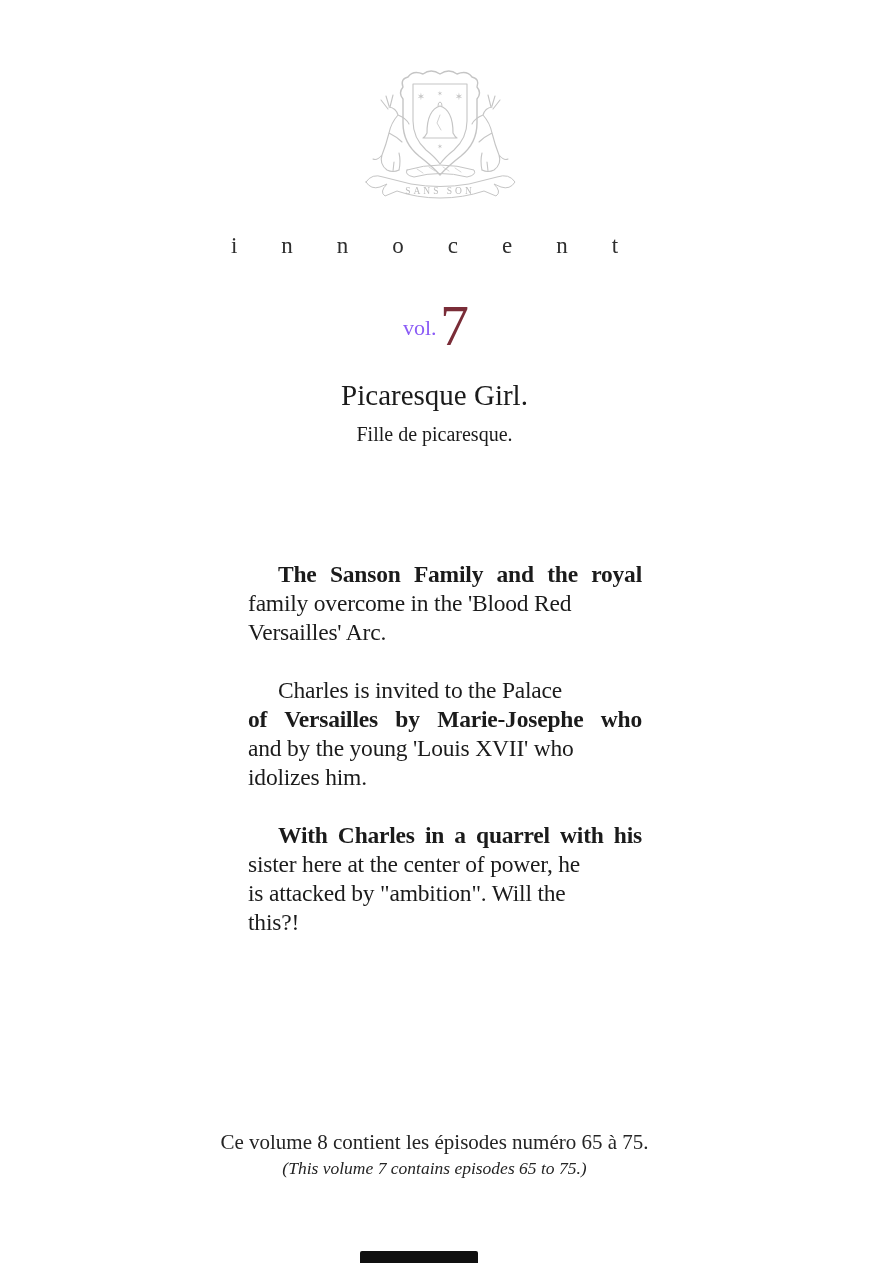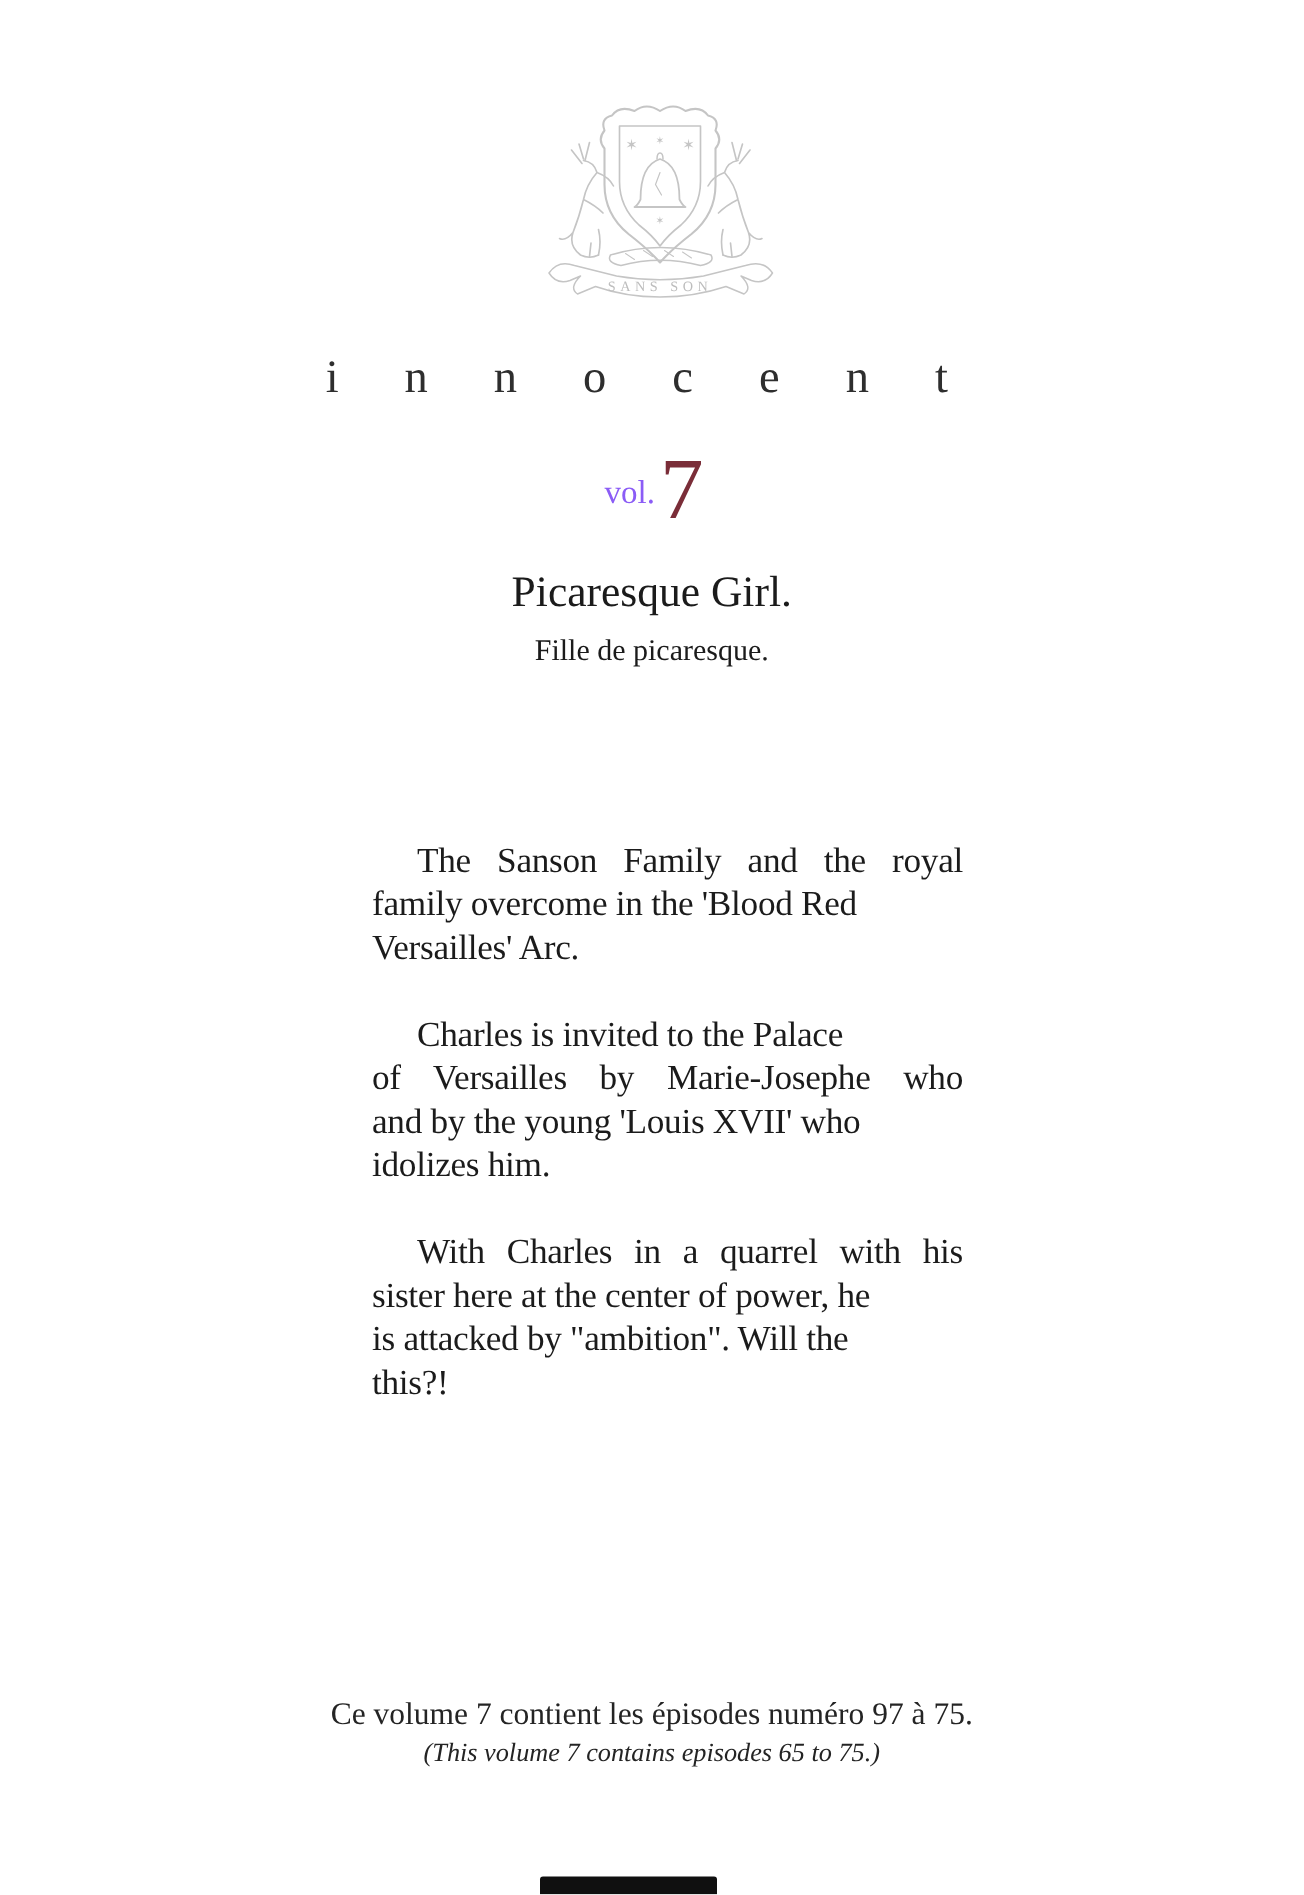--- a/index.html
+++ b/index.html
@@ -6,34 +6,34 @@
   .page {
     position:relative; width:869px; height:1263px; background:#ffffff;
     font-family:"Liberation Serif", serif; color:#1b1b1b; overflow:hidden;
   }
   
   .crest { position:absolute; left:353px; top:62px; width:175px; height:150px; }
   .crest * { vector-effect:non-scaling-stroke; }
   
   .series {
     position:absolute; top:233px; left:0; width:100%; box-sizing:border-box;
-    text-align:center; font-size:31px; letter-spacing:44px; padding-left:24px;
+    text-align:center; font-size:23px; letter-spacing:44px; padding-left:24px;
     color:#2e2e2e;
   }
   
   .vol-label { position:absolute; top:315px; left:403px; font-size:22px; color:#8b5cf6; }
   .vol-number { position:absolute; top:297px; left:440px; font-size:58px; line-height:1; font-weight:400; }
   
   .title    { position:absolute; top:379px; left:0; width:100%; text-align:center; font-size:29px; }
   .subtitle { position:absolute; top:423px; left:0; width:100%; text-align:center; font-size:20px; }
   
   .body-text { position:absolute; top:560px; left:248px; width:394px; font-size:23.5px; line-height:29px; letter-spacing:-0.2px; }
   .para { margin:0 0 29px 0; }
   .ln { white-space:nowrap; }
-  .ln.stretch { white-space:normal; text-align:justify; text-align-last:justify; }
+  .ln.stretch { white-space:normal; text-align:justify; text-align-last:justify;font-weight:bold; }
   .ln.indent { text-indent:30px; }
   
   .footer-fr { position:absolute; top:1130px; left:0; width:100%; text-align:center; font-size:21px;   color:#242424; }
   .footer-en { position:absolute; top:1158px; left:0; width:100%; text-align:center; font-size:17.5px; color:#242424;font-style:italic; }
   
   .home-bar { position:absolute; bottom:0; left:360px; width:118px; height:12px; background:#101010; border-radius:2px 2px 0 0; }
 </style>
 </head>
 <body>
 
@@ -94,18 +94,18 @@
       <div class="ln">idolizes him.</div>
     </div>
     <div class="para">
       <div class="ln indent stretch">With Charles in a quarrel with his</div>
       <div class="ln">sister here at the center of power, he</div>
       <div class="ln">is attacked by "ambition". Will the</div>
       <div class="ln">this?!</div>
     </div>
   </div>
 
-  <div class="footer-fr">Ce volume 7 contient les épisodes numéro 97 à 75.</div>
+  <div class="footer-fr">Ce volume 8 contient les épisodes numéro 65 à 75.</div>
   <div class="footer-en">(This volume 7 contains episodes 65 to 75.)</div>
 
   <div class="home-bar"></div>
 
 </div>
 
 </body></html>

